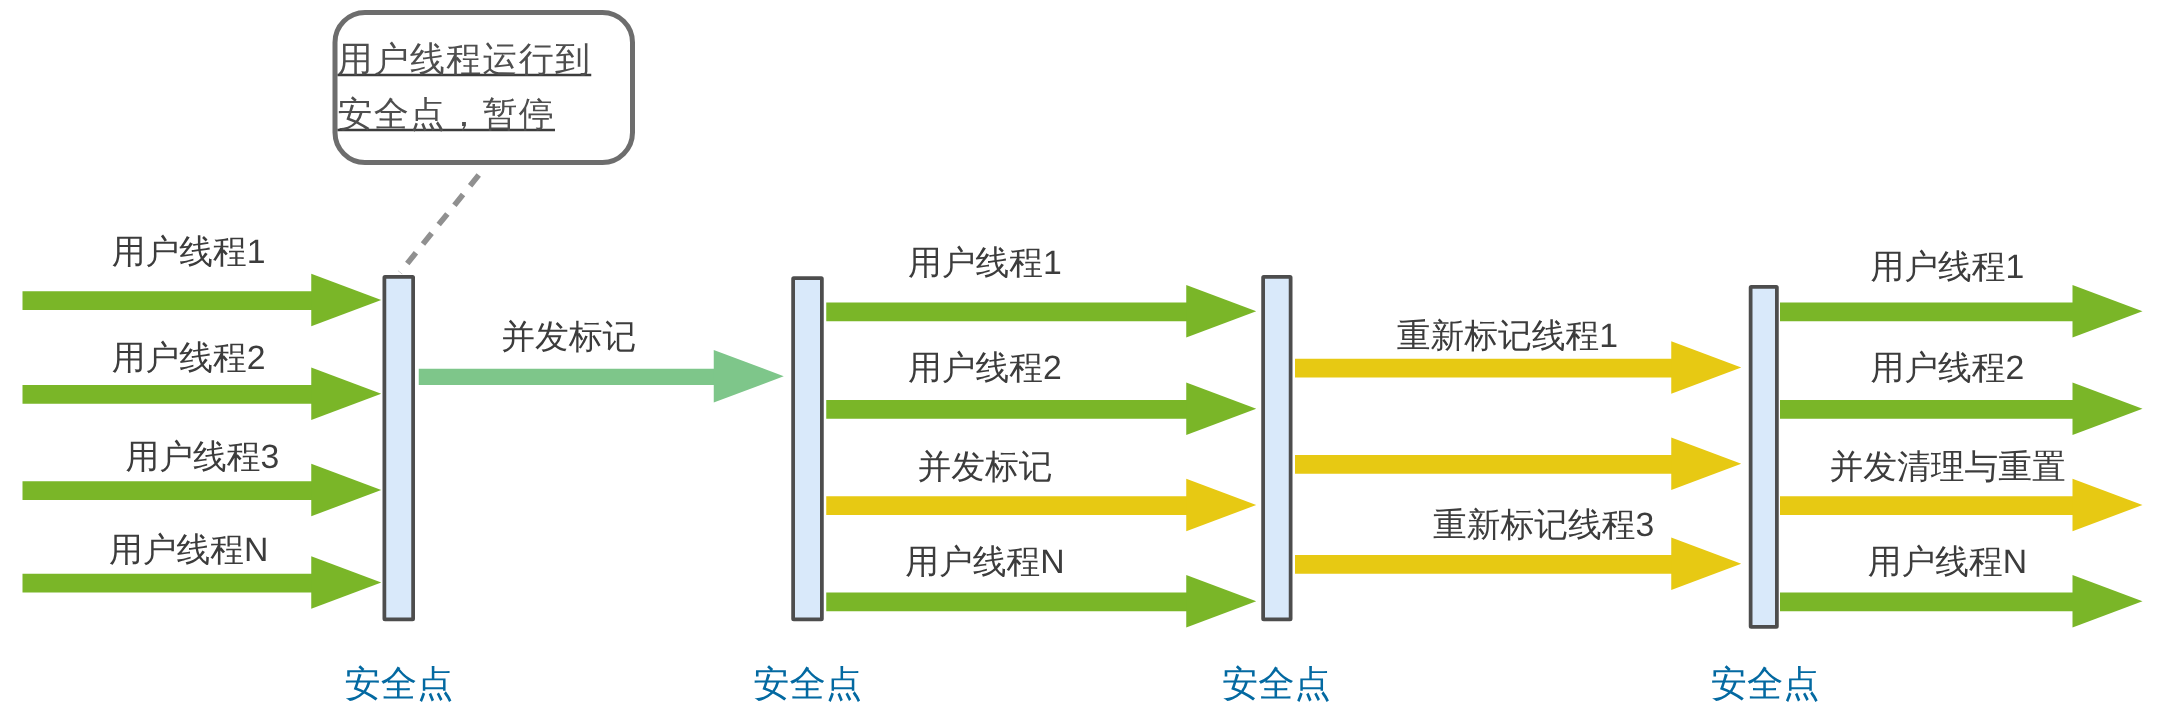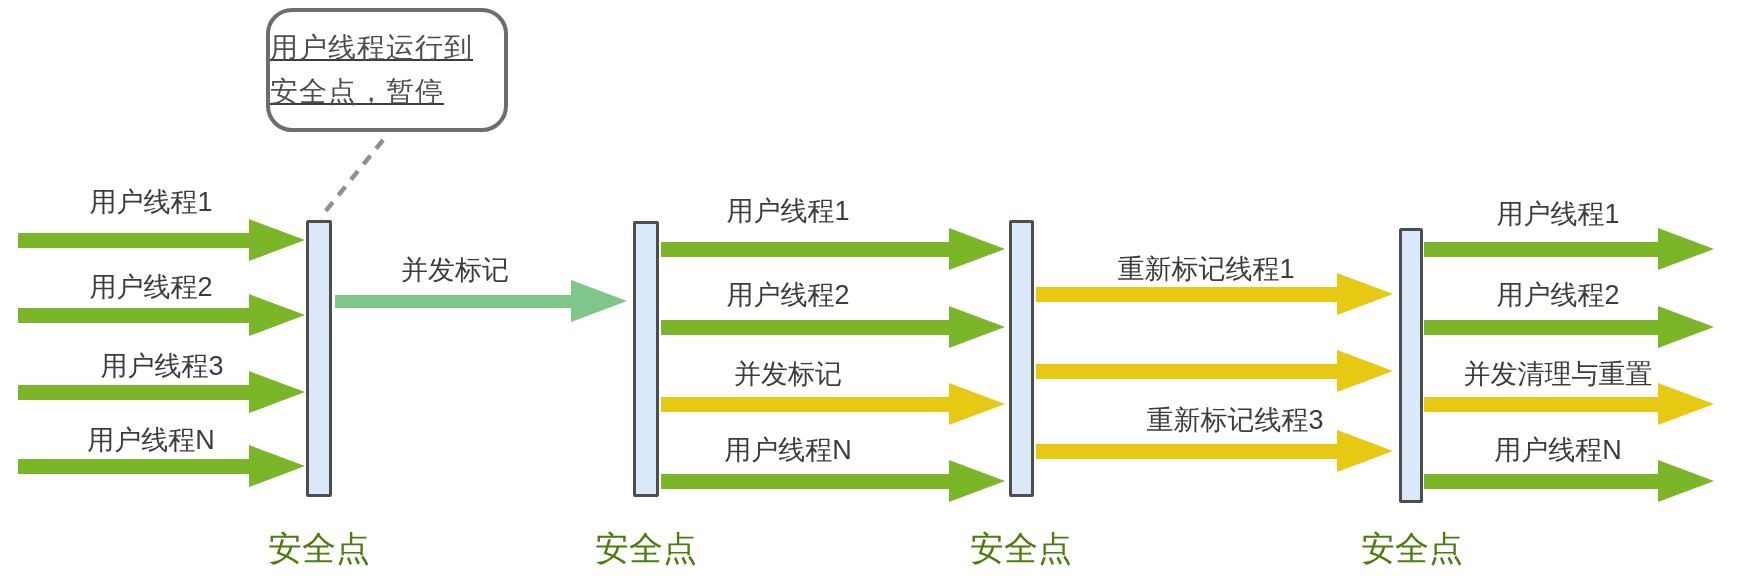--- a/index.html
+++ b/index.html
@@ -43,22 +43,22 @@
     border-radius: 2px;
     z-index: 2;
     box-sizing: border-box;
   }
   #bar-1 { left: 306px; top: 220px; width: 26px; height: 277px; }
   #bar-2 { left: 633px; top: 221px; width: 26px; height: 276px; }
   #bar-3 { left: 1009px; top: 220px; width: 25px; height: 277px; }
   #bar-4 { left: 1399px; top: 228px; width: 24px; height: 275px; }
 
   .safepoint-label {
-    font-size: 34px; line-height: 29px;
-    color: #4d7c0f;
+    font-size: 29px; line-height: 29px;
+    color: #0369a1;
     transform: translateX(-50%);
     white-space: nowrap;
     top: 534px;
   }
   #sp-label-1 { left: 319px; }
   #sp-label-2 { left: 646px; }
   #sp-label-3 { left: 1021px; }
   #sp-label-4 { left: 1412px; }
 
   

